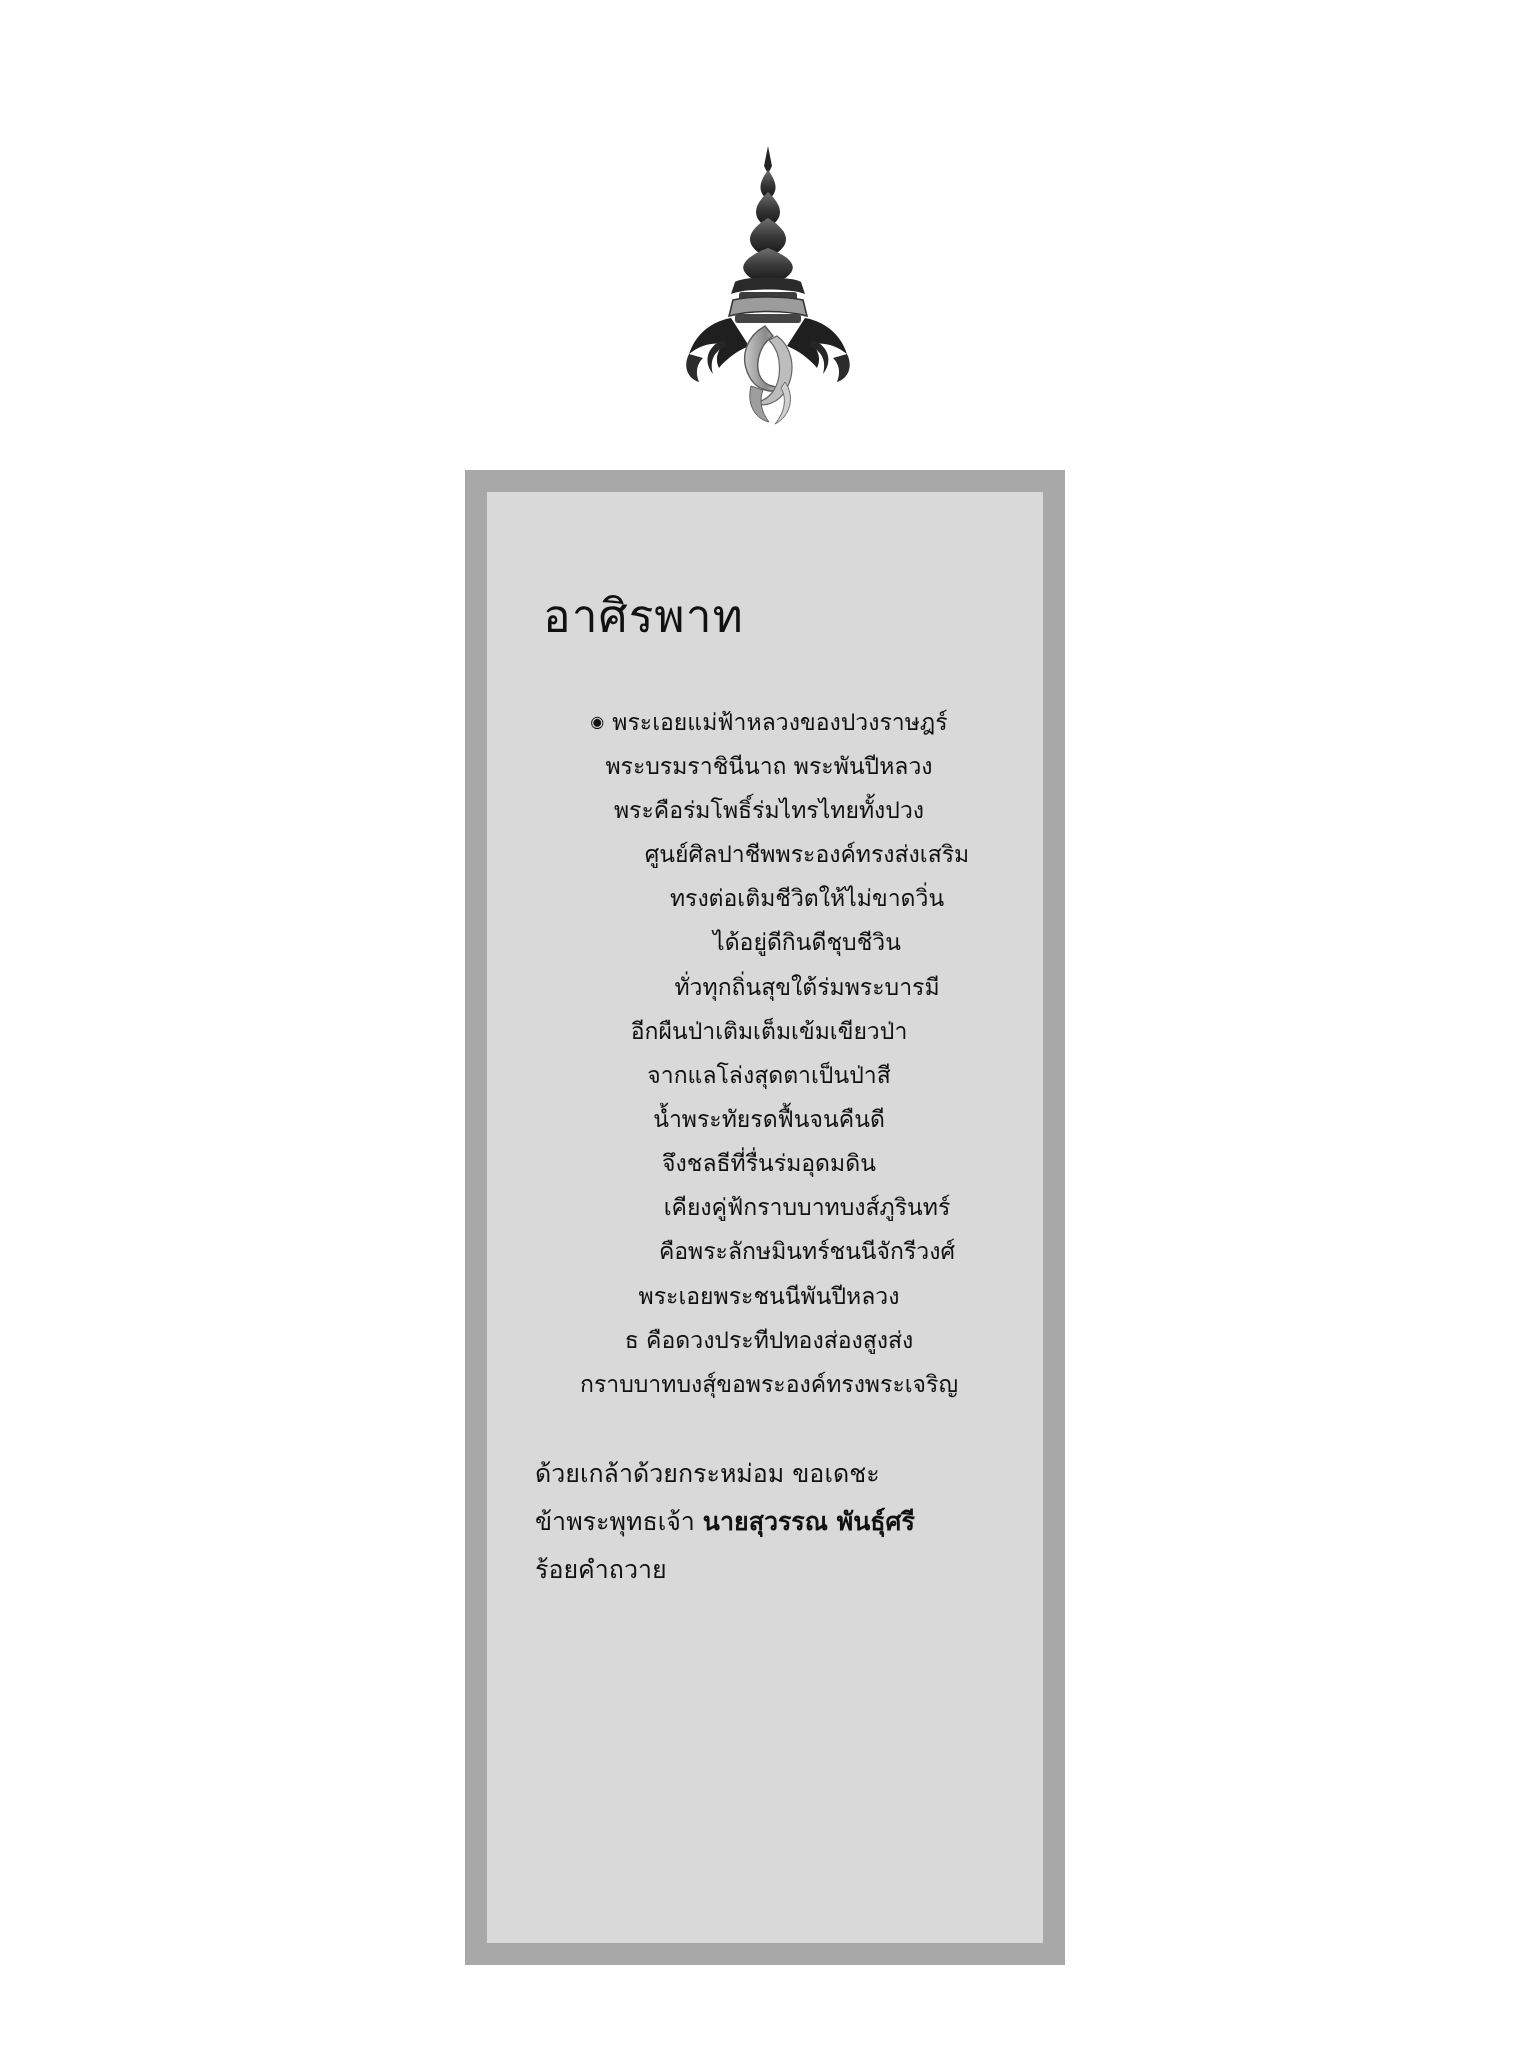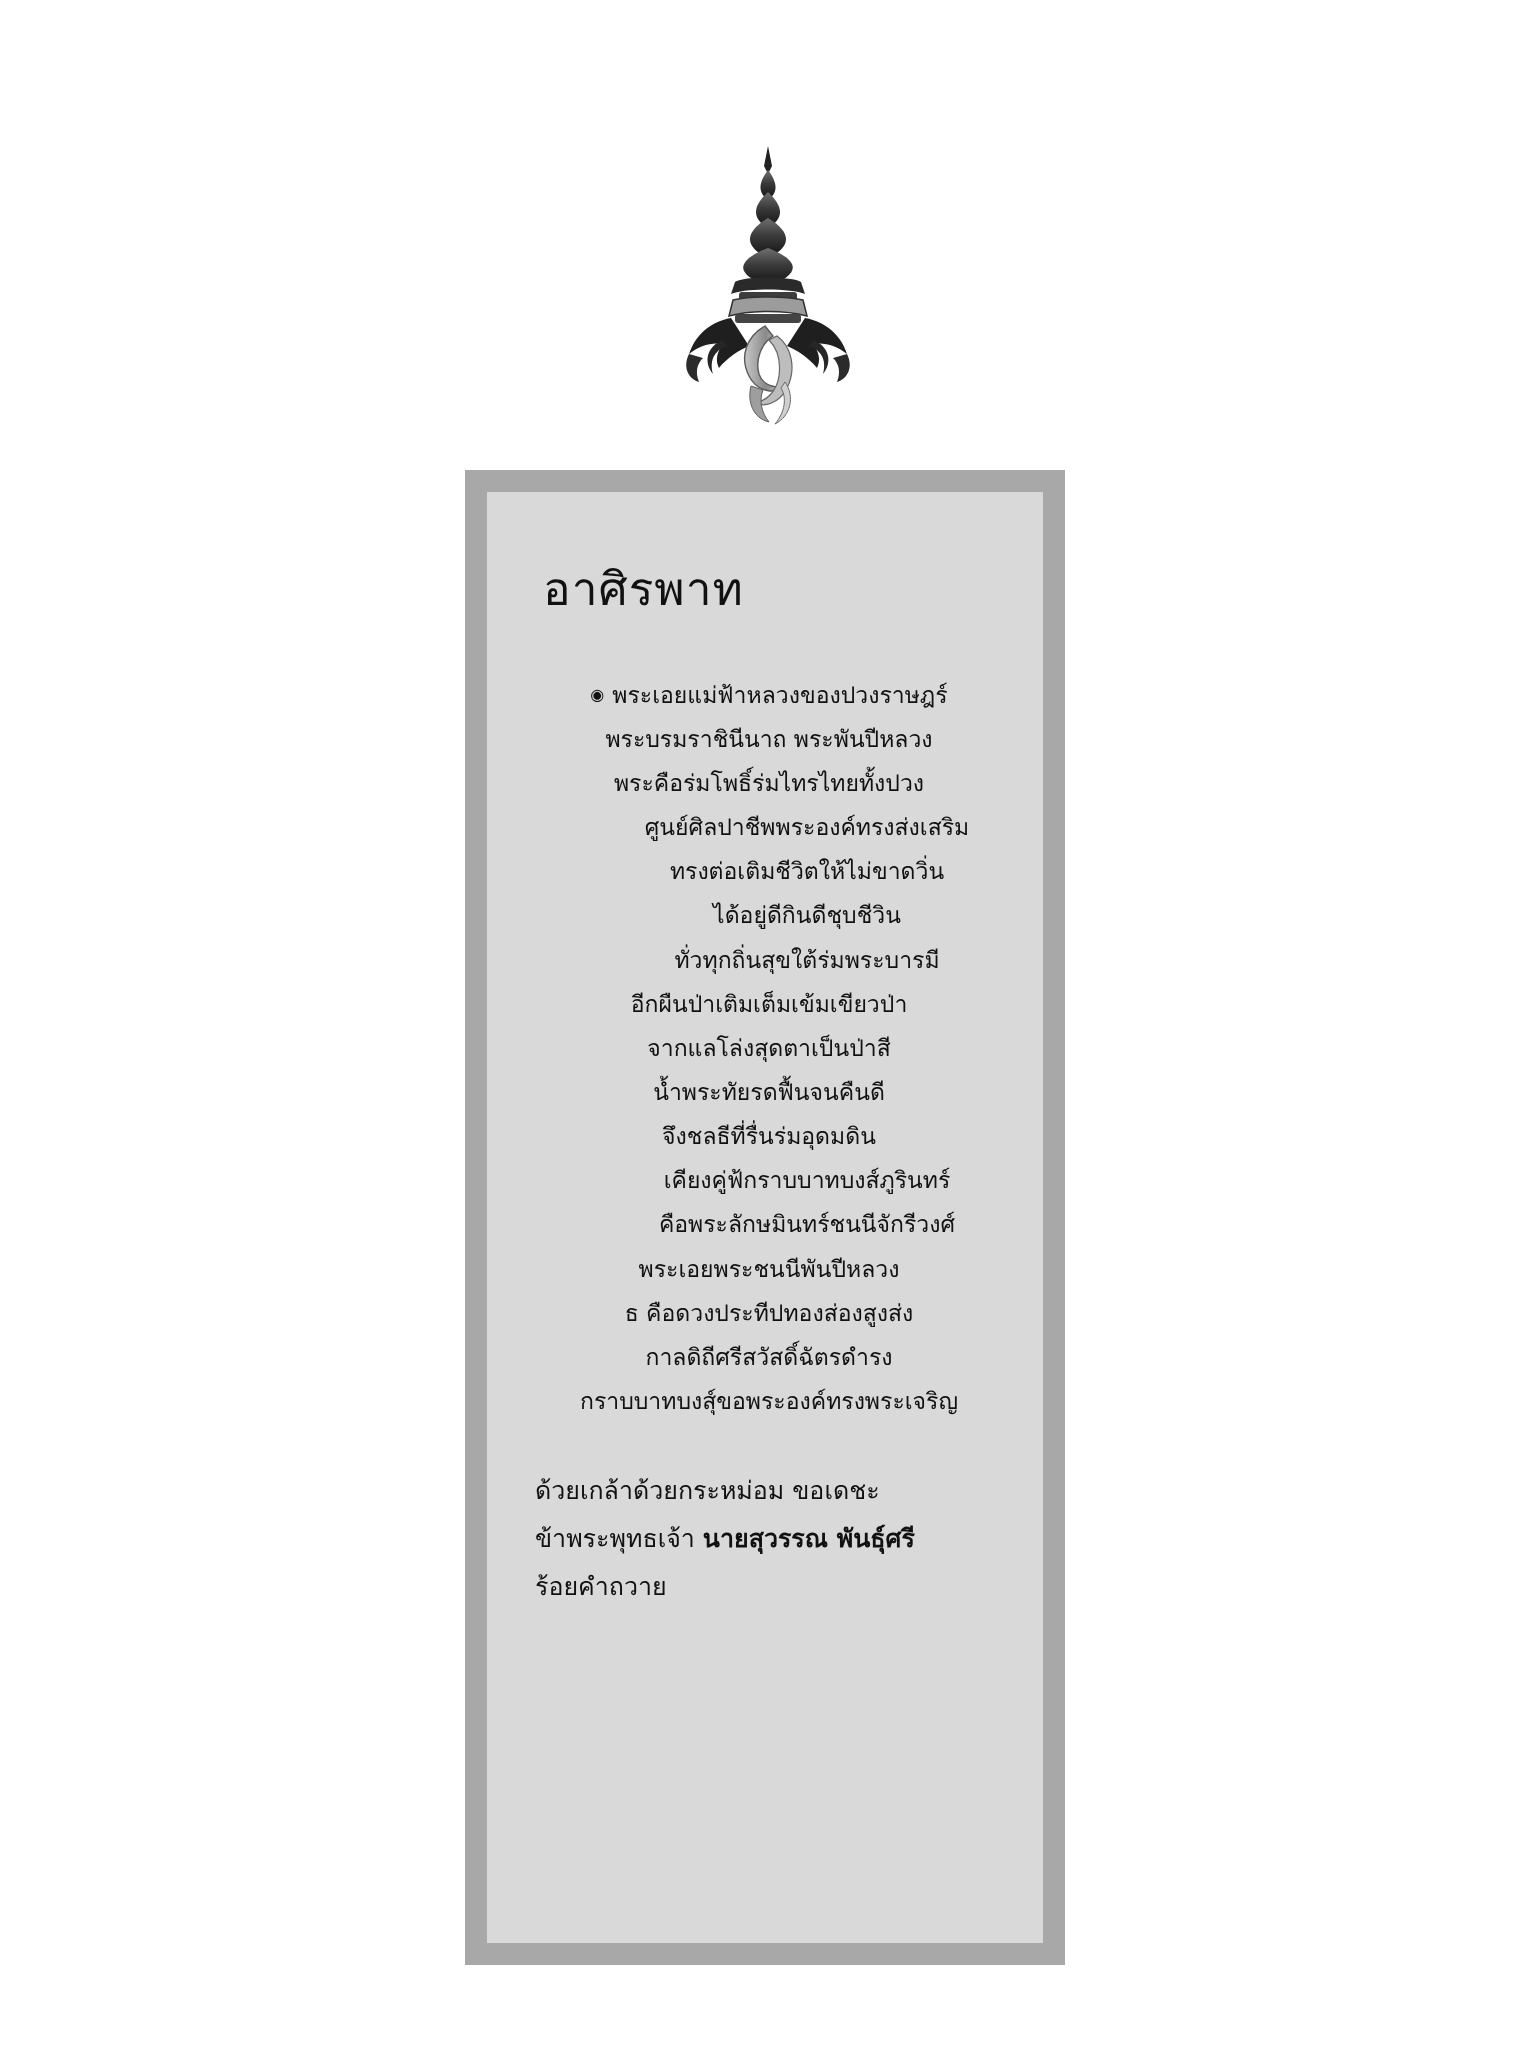--- a/index.html
+++ b/index.html
@@ -42,21 +42,21 @@
     height: 1495px;
     background: #a8a8a8;
     padding: 22px;
     box-sizing: border-box;
   }
   .panel-inner {
     width: 100%;
     height: 100%;
     background: #d9d9d9;
     box-sizing: border-box;
-    padding: 72px 40px 40px 48px;
+    padding: 99px 40px 40px 48px;
     position: relative;
   }
 
   .poem-title {
     font-size: 46px;
     font-weight: 400;
     letter-spacing: 1px;
     color: #111;
     margin: 0 0 58px 8px;
     line-height: 1.1;
@@ -155,21 +155,20 @@
       <div class="poem-line indent">ได้อยู่ดีกินดีชุบชีวิน</div>
       <div class="poem-line indent">ทั่วทุกถิ่นสุขใต้ร่มพระบารมี</div>
       <div class="poem-line">อีกผืนป่าเติมเต็มเข้มเขียวป่า</div>
       <div class="poem-line">จากแลโล่งสุดตาเป็นป่าสี</div>
       <div class="poem-line">น้ำพระทัยรดฟื้นจนคืนดี</div>
       <div class="poem-line">จึงชลธีที่รื่นร่มอุดมดิน</div>
       <div class="poem-line indent">เคียงคู่ฟ้กราบบาทบงส์ภูรินทร์</div>
       <div class="poem-line indent">คือพระลักษมินทร์ชนนีจักรีวงศ์</div>
       <div class="poem-line">พระเอยพระชนนีพันปีหลวง</div>
       <div class="poem-line">ธ คือดวงประทีปทองส่องสูงส่ง</div>
-      <div class="poem-line">กาลดิถีศรีสวัสดิ์ฉัตรดำรง</div>
       <div class="poem-line">กราบบาทบงสุ์ขอพระองค์ทรงพระเจริญ</div>
     </div>
 
     <div class="poem-gap"></div>
 
     <div class="sign-block">
       <div>ด้วยเกล้าด้วยกระหม่อม ขอเดชะ</div>
       <div><span>ข้าพระพุทธเจ้า </span><span class="sign-name">นายสุวรรณ พันธุ์ศรี</span></div>
       <div>ร้อยคำถวาย</div>
     </div>

